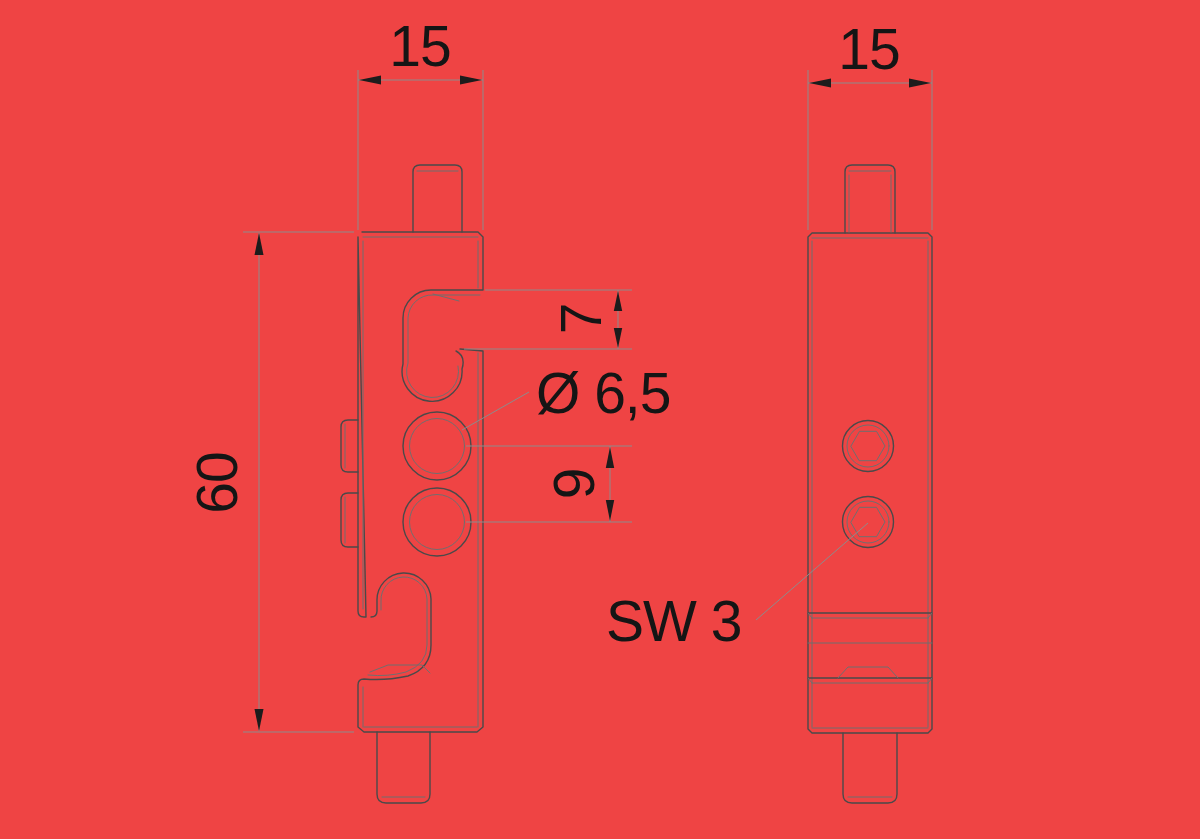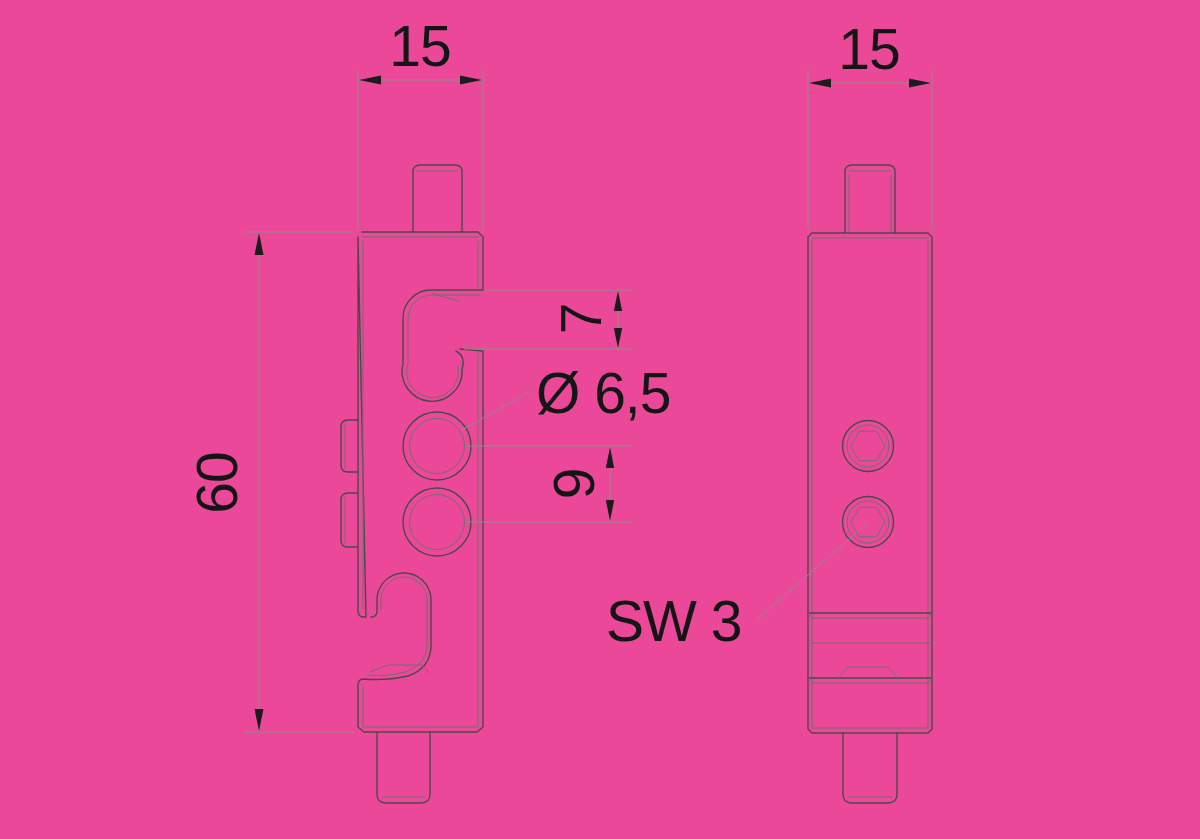--- a/index.html
+++ b/index.html
@@ -5,21 +5,21 @@
   html, body {
     margin: 0;
     padding: 0;
     background: #ffffff;
     font-family: "Liberation Sans", sans-serif;
   }
   #stage {
     position: relative;
     width: 1200px;
     height: 839px;
-    background: #ec4899;
+    background: #ef4444;
     overflow: hidden;
   }
   svg { display: block; }
   .part-line {
     fill: none;
     stroke: #4a4a4a;
     stroke-width: 1.4;
     stroke-linejoin: round;
     stroke-linecap: round;
   }

